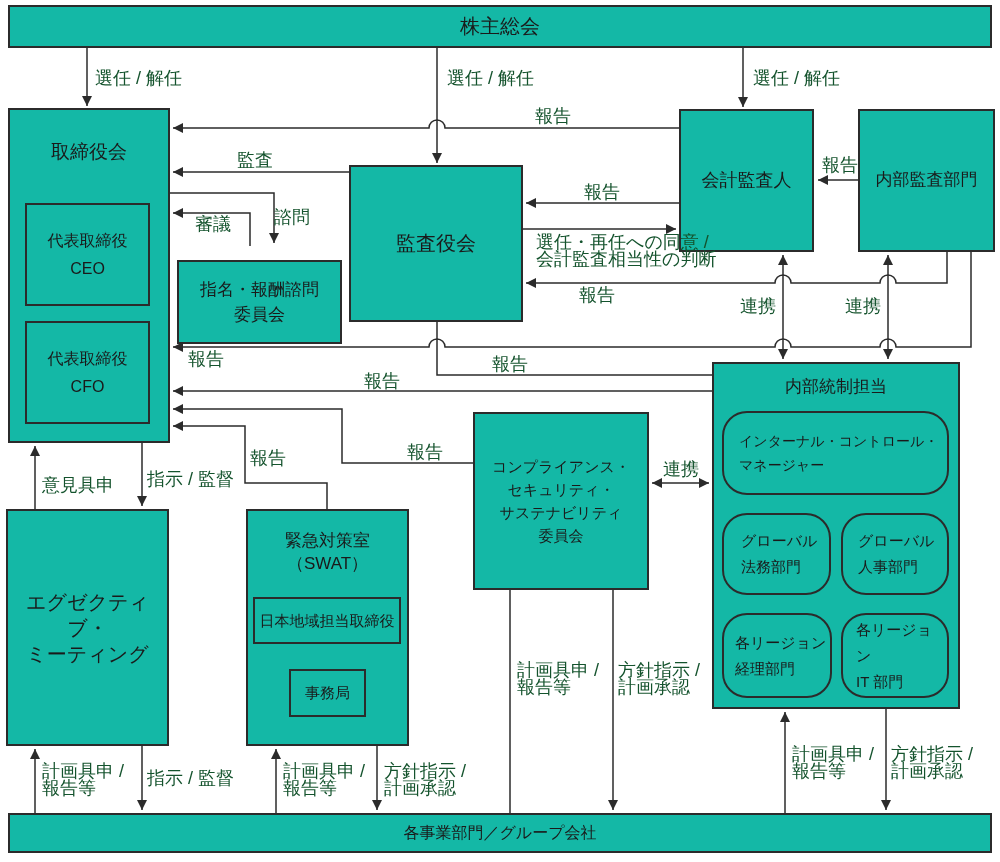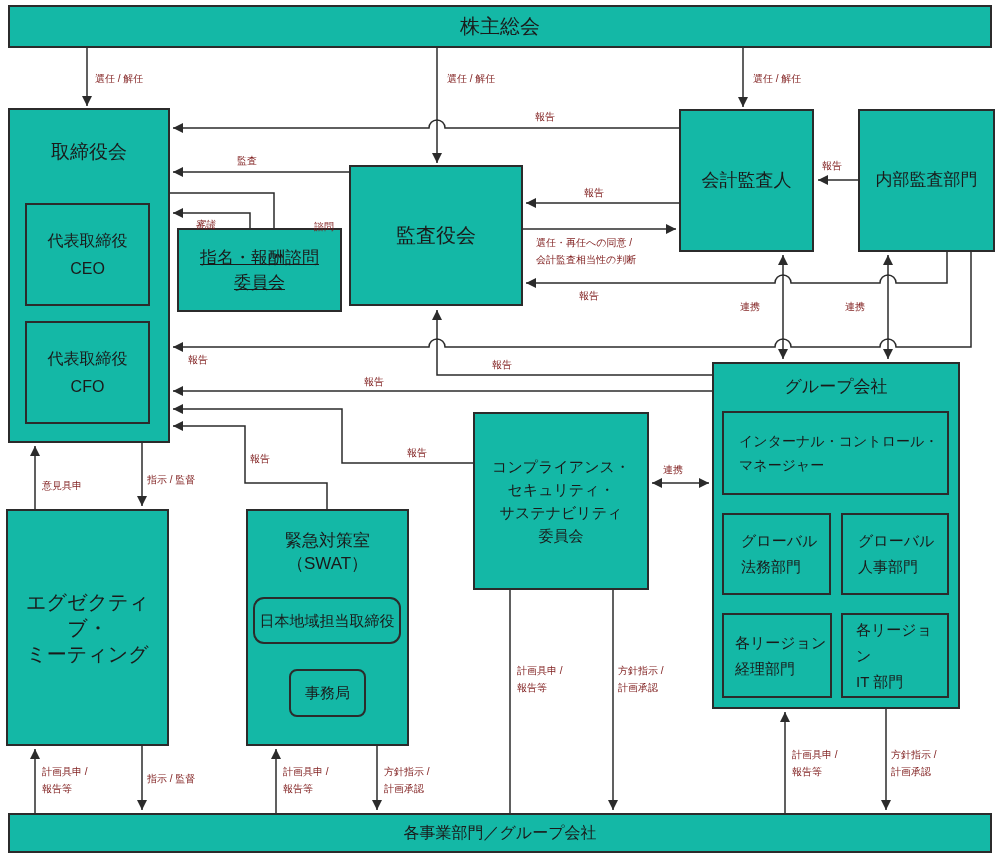--- a/index.html
+++ b/index.html
@@ -19,28 +19,28 @@
     border:2px solid #2b2b2b;
     display:flex;
     align-items:center;
     justify-content:center;
     text-align:center;
     white-space:pre-line;
     z-index:1;
     line-height:1.45;
   }
   .box.top{align-items:flex-start;}
-  .box.left{justify-content:flex-start;text-align:left;}
+  .box.left{justify-content:flex-start;text-align:left;border-radius:25px;}
   .elabel{
     position:absolute;
     z-index:2;
-    font-size:10px;
+    font-size:18px;
     line-height:17px;
     white-space:pre-line;
-    color:#7f1d1d;
+    color:#14532d;
   }
 </style>
 </head>
 <body>
 
 <div id="stage">
 
   <svg id="edges" width="1000" height="862" viewBox="0 0 1000 862">
     <defs>
       <marker id="ah" viewBox="0 0 10 10" refX="10" refY="5" markerWidth="12" markerHeight="10" markerUnits="userSpaceOnUse" orient="auto-start-reverse">
@@ -104,30 +104,30 @@
   <div class="box" style="left:8px;top:5px;width:984px;height:43px;font-size:20px;">株主総会</div>
 
   <div class="box top" style="left:8px;top:108px;width:162px;height:335px;font-size:19px;padding-top:28px;">取締役会</div>
 
   <div class="box" style="left:25px;top:203px;width:125px;height:103px;font-size:16px;line-height:28px;">代表取締役
 CEO</div>
 
   <div class="box" style="left:25px;top:321px;width:125px;height:103px;font-size:16px;line-height:28px;">代表取締役
 CFO</div>
 
-  <div class="box" style="left:177px;top:228px;width:165px;height:84px;font-size:17px;line-height:25px;text-decoration:underline;">指名・報酬諮問
+  <div class="box" style="left:177px;top:260px;width:165px;height:84px;font-size:17px;line-height:25px;">指名・報酬諮問
 委員会</div>
 
-  <div class="box" style="left:349px;top:165px;width:174px;height:141px;font-size:20px;">監査役会</div>
+  <div class="box" style="left:349px;top:165px;width:174px;height:157px;font-size:20px;">監査役会</div>
 
   <div class="box" style="left:679px;top:109px;width:135px;height:143px;font-size:18px;">会計監査人</div>
 
   <div class="box" style="left:858px;top:109px;width:137px;height:143px;font-size:17px;">内部監査部門</div>
 
-  <div class="box top" style="left:712px;top:362px;width:248px;height:347px;font-size:17px;padding-top:11px;">グループ会社</div>
+  <div class="box top" style="left:712px;top:362px;width:248px;height:347px;font-size:17px;padding-top:11px;">内部統制担当</div>
 
   <div class="box left" style="left:722px;top:411px;width:227px;height:84px;font-size:14px;line-height:24px;padding-left:15px;">インターナル・コントロール・
 マネージャー</div>
 
   <div class="box left" style="left:722px;top:513px;width:109px;height:82px;font-size:15px;line-height:26px;padding-left:17px;">グローバル
 法務部門</div>
 
   <div class="box left" style="left:841px;top:513px;width:108px;height:82px;font-size:15px;line-height:26px;padding-left:15px;">グローバル
 人事部門</div>
 
@@ -138,36 +138,36 @@
 IT 部門</div>
 
   <div class="box" style="left:473px;top:412px;width:176px;height:178px;font-size:15px;line-height:23px;">コンプライアンス・
 セキュリティ・
 サステナビリティ
 委員会</div>
 
   <div class="box top" style="left:246px;top:509px;width:163px;height:237px;font-size:17px;line-height:23px;padding-top:18px;">緊急対策室
 （SWAT）</div>
 
-  <div class="box" style="left:253px;top:597px;width:148px;height:47px;font-size:15px;border-radius:11px;">日本地域担当取締役</div>
+  <div class="box" style="left:253px;top:597px;width:148px;height:47px;font-size:15px;">日本地域担当取締役</div>
 
-  <div class="box" style="left:289px;top:669px;width:77px;height:48px;font-size:15px;border-radius:8px;">事務局</div>
+  <div class="box" style="left:289px;top:669px;width:77px;height:48px;font-size:15px;">事務局</div>
 
   <div class="box" style="left:6px;top:509px;width:163px;height:237px;font-size:20px;line-height:26px;">エグゼクティブ・
 ミーティング</div>
 
   <div class="box" style="left:8px;top:813px;width:984px;height:40px;font-size:16px;">各事業部門／グループ会社</div>
 
   <span class="elabel" style="left:95px;top:70px;">選任 / 解任</span>
   <span class="elabel" style="left:447px;top:70px;">選任 / 解任</span>
   <span class="elabel" style="left:753px;top:70px;">選任 / 解任</span>
   <span class="elabel" style="left:535px;top:108px;">報告</span>
   <span class="elabel" style="left:237px;top:152px;">監査</span>
-  <span class="elabel" style="left:274px;top:218px;padding-left:40px;">諮問</span>
-  <span class="elabel" style="left:195px;top:216px;font-style:italic;">審議</span>
+  <span class="elabel" style="left:274px;top:209px;">諮問</span>
+  <span class="elabel" style="left:195px;top:216px;">審議</span>
   <span class="elabel" style="left:584px;top:184px;">報告</span>
   <span class="elabel" style="left:536px;top:234px;">選任・再任への同意 /
 会計監査相当性の判断</span>
   <span class="elabel" style="left:822px;top:157px;">報告</span>
   <span class="elabel" style="left:579px;top:287px;">報告</span>
   <span class="elabel" style="left:188px;top:351px;">報告</span>
   <span class="elabel" style="left:740px;top:298px;">連携</span>
   <span class="elabel" style="left:845px;top:298px;">連携</span>
   <span class="elabel" style="left:492px;top:356px;">報告</span>
   <span class="elabel" style="left:364px;top:373px;">報告</span>

